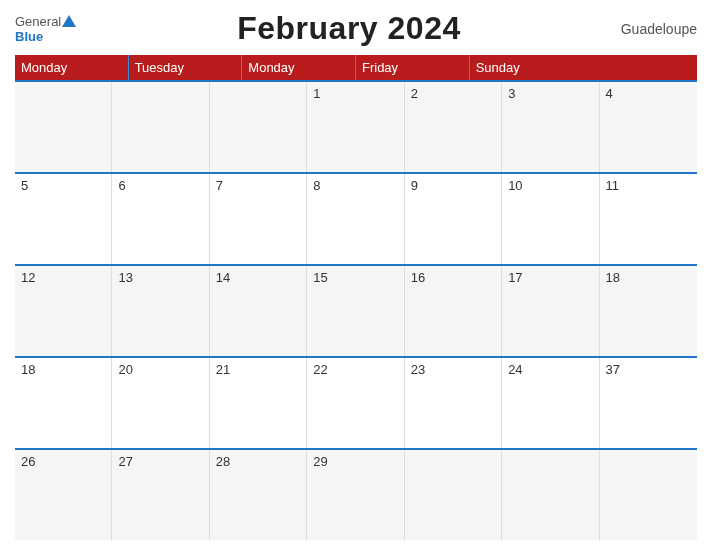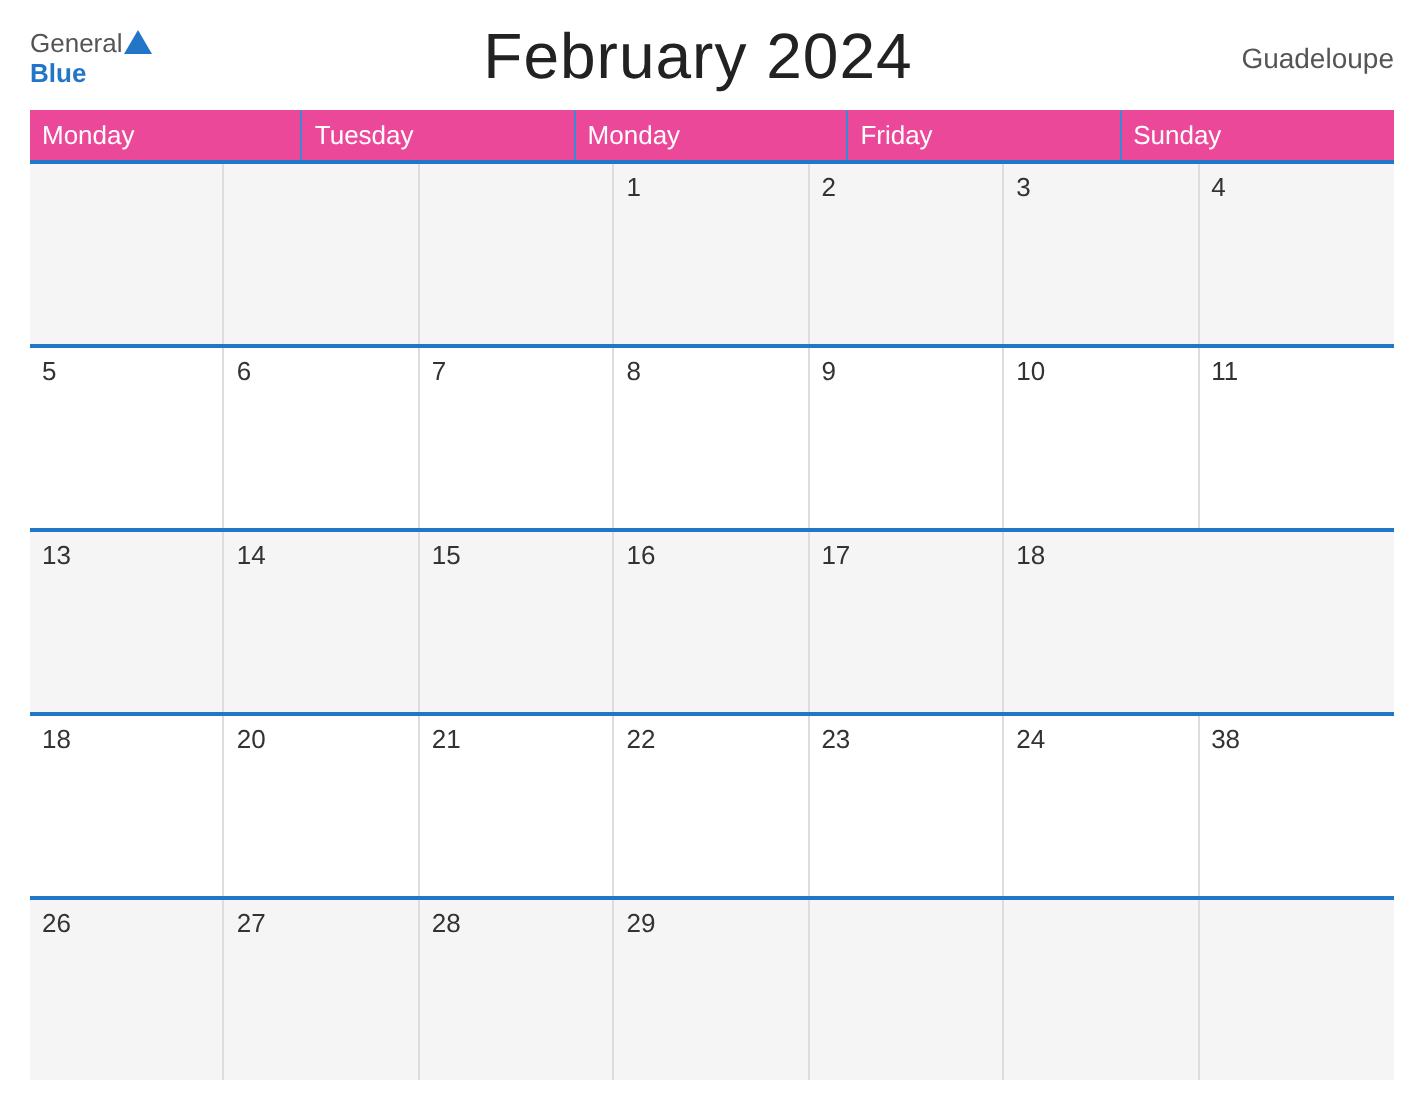--- a/index.html
+++ b/index.html
@@ -18,38 +18,38 @@
       flex-direction: column;
     }
     .header {
       display: flex;
       align-items: center;
       justify-content: space-between;
       margin-bottom: 8px;
     }
     .month-title {
       font-size: 32px;
-      font-weight: normal;
+      font-weight: bold;
       color: #222;
       letter-spacing: 0.5px;
     }
     .country {
       font-size: 14px;
       color: #555;
       text-align: left;
     }
     .calendar {
       flex: 1;
       display: flex;
       flex-direction: column;
     }
     .cal-header {
       display: grid;
-      grid-template-columns: repeat(5, 1fr);
-      background: #ec4899;
+      grid-template-columns: repeat(6, 1fr);
+      background: #b91c1c;
       color: #fff;
       font-size: 13px;
     }
     .cal-header-cell {
       padding: 5px 6px;
       text-align: left;
       font-weight: normal;
       border-right: 1px solid #3a8ad4;
     }
     .cal-header-cell:last-child { border-right: none; }
@@ -170,20 +170,23 @@
         <div class="cal-cell">
             <span class="day-num">10</span>
           </div>
         <div class="cal-cell">
             <span class="day-num">11</span>
           </div>
       </div>
 
       <div class="cal-week">
         <div class="cal-cell">
+            <span class="day-num">12</span>
+          </div>
+        <div class="cal-cell">
             <span class="day-num">13</span>
           </div>
         <div class="cal-cell">
             <span class="day-num">14</span>
           </div>
         <div class="cal-cell">
             <span class="day-num">15</span>
           </div>
         <div class="cal-cell">
             <span class="day-num">16</span>
@@ -209,21 +212,21 @@
         <div class="cal-cell">
             <span class="day-num">22</span>
           </div>
         <div class="cal-cell">
             <span class="day-num">23</span>
           </div>
         <div class="cal-cell">
             <span class="day-num">24</span>
           </div>
         <div class="cal-cell">
-            <span class="day-num">38</span>
+            <span class="day-num">37</span>
           </div>
       </div>
 
       <div class="cal-week">
         <div class="cal-cell">
             <span class="day-num">26</span>
           </div>
         <div class="cal-cell">
             <span class="day-num">27</span>
           </div>

